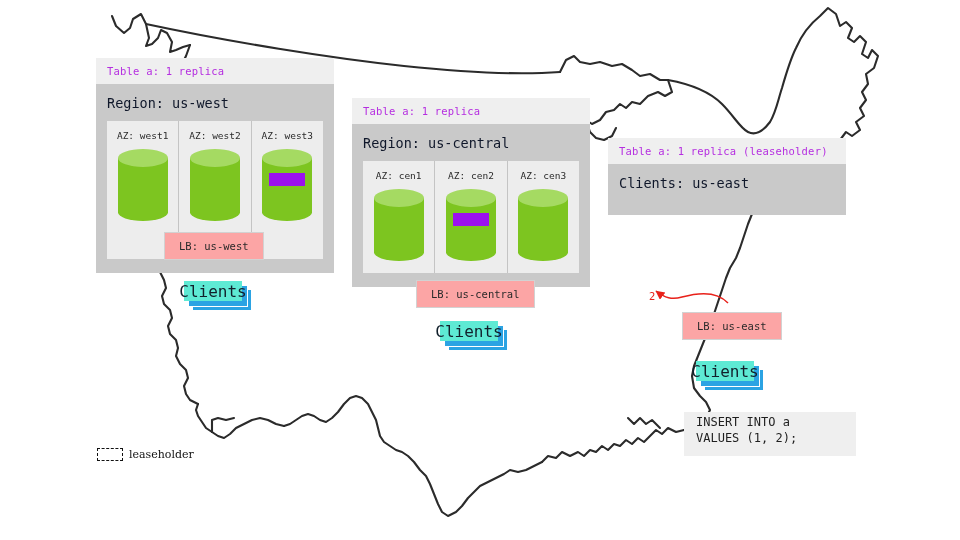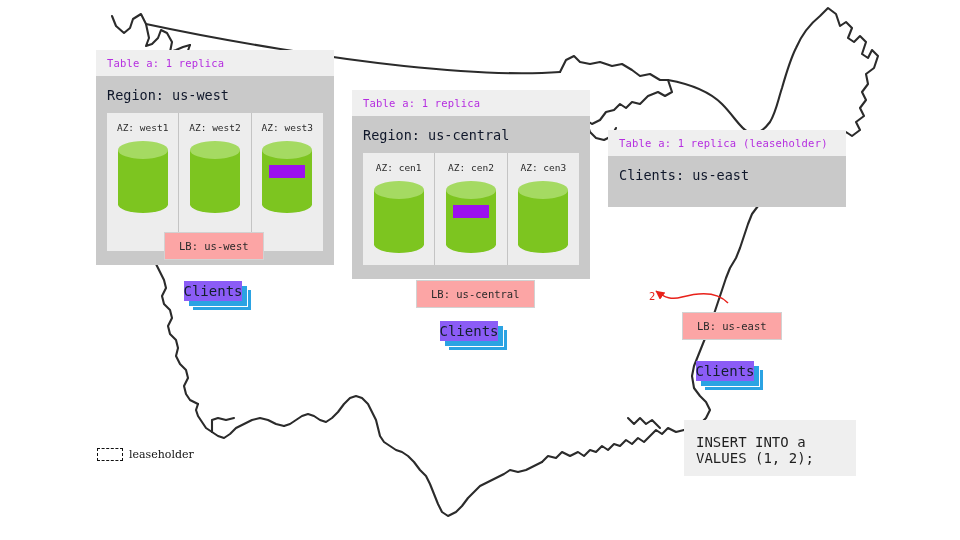--- a/index.html
+++ b/index.html
@@ -15,20 +15,21 @@
 
   
   .region-panel{position:absolute;z-index:3;}
   .panel-header{
     background:#efefef;
     font-size:10.5px;
     color:#b52ee0;
     padding:7px 0 7px 11px;
     letter-spacing:0.2px;
     white-space:nowrap;
+    margin-top:8px;
   }
   .panel-body{
     background:#c9c9c9;
     padding:0 11px 14px 11px;
   }
   .region-title{
     font-size:13.5px;color:#0f172a;
     padding:11px 0 10px 0;
     white-space:nowrap;
   }
@@ -84,37 +85,36 @@
 
   
   .clients-wrap{position:absolute;z-index:5;}
   .clients-card{
     position:absolute;
     background:#2ba3e3;
     border:1px solid #ffffff;
   }
   .clients-face{
     position:absolute;left:0;top:0;
-    background:#8b5cf6;
+    background:#5eead4;
     color:#12202b;
-    font-size:14px;
+    font-size:16px;
     display:flex;align-items:center;justify-content:center;
     white-space:nowrap;
   }
 
   
   .sql-box{
     position:absolute;z-index:4;
     background:#efefef;
-    font-size:14px;
+    font-size:12px;
     color:#1f1f1f;
     line-height:16px;
-    padding:14px 12px 10px 12px;
+    padding:2px 12px 10px 12px;
     white-space:pre;
-    margin-top:8px;
   }
 
   
   .legend{
     position:absolute;z-index:4;
     display:flex;align-items:center;gap:6px;
   }
   .legend-swatch{
     width:24px;height:11px;
     border:1.5px dashed #111111;

